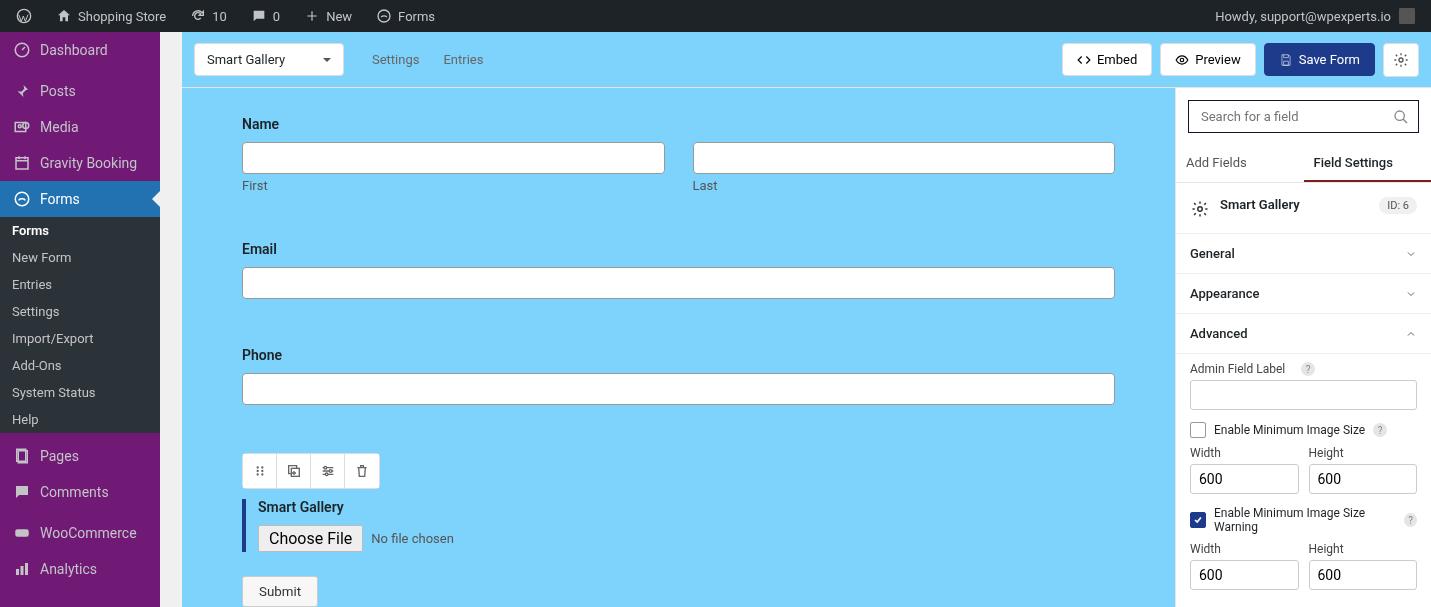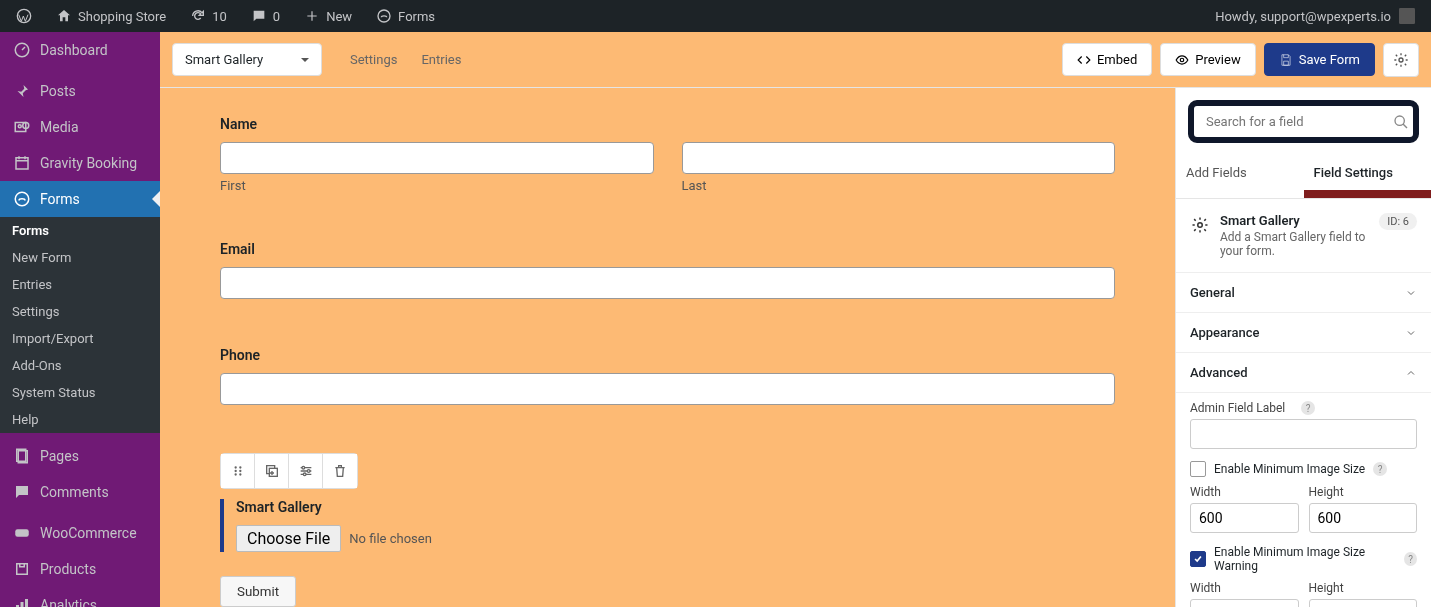--- a/index.html
+++ b/index.html
@@ -20,21 +20,21 @@
 .sidebar-item { display: flex; align-items: center; gap: 8px; padding: 8px 12px; cursor: pointer; font-size: 14px; position: relative; }
 .sidebar-item.active { background: #2271b1; color: #fff; }
 .sidebar-item.active::after { content: ''; position: absolute; right: 0; top: 50%; transform: translateY(-50%); border: 8px solid transparent; border-right-color: #f0f0f1; }
 .sidebar-icon { width: 20px; height: 20px; display: inline-flex; align-items: center; justify-content: center; }
 .sidebar-submenu { background: #2c3338; }
 .sidebar-subitem { padding: 6px 12px; font-size: 13px; color: #c3c4c7; cursor: pointer; }
 .sidebar-subitem.active { color: #fff; font-weight: 600; }
 .sidebar-sep { height: 5px; }
 
 
-.main { flex: 1; display: flex; flex-direction: column; background: #fdba74; }
+.main { flex: 1; display: flex; flex-direction: column; background: #7dd3fc; margin-left: 22px; }
 
 
 .toolbar { height: 56px; border-bottom: 1px solid #e5e5e5; display: flex; align-items: center; padding: 0 12px; gap: 12px; }
 .form-select { border: 1px solid #ddd; border-radius: 4px; padding: 8px 32px 8px 12px; background: #fff; cursor: pointer; display: flex; align-items: center; gap: 8px; min-width: 150px; position: relative; }
 .form-select::after { content: ''; position: absolute; right: 12px; border: 4px solid transparent; border-top-color: #555; top: 50%; transform: translateY(-25%); }
 .toolbar-links { display: flex; gap: 24px; margin-left: 16px; }
 .toolbar-link { color: #666; cursor: pointer; }
 .toolbar-right { margin-left: auto; display: flex; gap: 8px; align-items: center; }
 .btn { border: 1px solid #ddd; background: #fff; border-radius: 4px; padding: 8px 14px; display: flex; align-items: center; gap: 6px; cursor: pointer; font-size: 13px; }
 .btn-primary { background: #1e3a8a; color: #fff; border-color: #1e3a8a; }
@@ -59,25 +59,25 @@
 .file-text { color: #555; }
 
 .selected-field-wrap { border-left: 4px solid #1e3a8a; padding-left: 12px;}
 
 .submit-btn { border: 1px solid #ccc; background: #f7f7f7; padding: 7px 16px; border-radius: 3px; margin-top: 24px; cursor: pointer; color:#333;}
 
 
 .right-panel { width: 256px; border-left: 1px solid #e5e5e5; overflow-y: auto; background: #fff; }
 .search-wrap { padding: 12px; }
 .search-box { position: relative; }
-.search-input { width: 100%; border: 6px solid #0f172a; border-radius: 9px; padding: 8px 49px 8px 12px; font-size: 13px; }
+.search-input { width: 100%; border: 1px solid #0f172a; border-radius: 0; padding: 8px 49px 8px 12px; font-size: 13px; }
 .search-icon-wrap { position: absolute; right: 10px; top: 50%; transform: translateY(-50%); color: #888; }
 .panel-tabs { display: flex; border-bottom: 1px solid #e5e5e5; }
 .panel-tab { flex: 1; text-align: left; padding: 10px; cursor: pointer; color: #555; }
-.panel-tab.active { border-bottom: 8px solid #7f1d1d; color: #1d2327; font-weight: 500; }
+.panel-tab.active { border-bottom: 2px solid #7f1d1d; color: #1d2327; font-weight: 500; }
 
 .field-header { display: flex; gap: 10px; padding: 14px 14px; border-bottom: 1px solid #eee; align-items: flex-start; }
 .field-header-icon { width: 20px; height: 20px; display:flex; align-items:center; justify-content:center; flex-shrink:0; margin-top:2px;}
 .field-header-title { font-weight: 600; font-size: 13px; }
 .field-header-desc { color: #666; font-size: 12px; margin-top: 2px; }
 .id-badge { margin-left: auto; background: #f0f0f0; border-radius: 10px; padding: 2px 8px; font-size: 11px; color: #555; flex-shrink: 0; }
 
 .accordion { border-bottom: 1px solid #eee; padding: 12px 14px; display: flex; justify-content: space-between; align-items: center; cursor: pointer; font-size: 13px; font-weight: 500; }
 .chev { width: 12px; height: 12px; }
 
@@ -236,29 +236,20 @@
       <span>Comments</span>
     </div>
     <div class="sidebar-sep"></div>
     <div class="sidebar-item">
       <span class="sidebar-icon">
           <svg width="18" height="18" viewBox="0 0 24 24" fill="currentColor">
             <rect x="3" y="7" width="18" height="10" rx="3"></rect>
           </svg>
         </span>
       <span>WooCommerce</span>
-    </div>
-    <div class="sidebar-item">
-      <span class="sidebar-icon">
-          <svg width="18" height="18" viewBox="0 0 24 24" fill="none" stroke="currentColor" stroke-width="2">
-            <rect x="5" y="5" width="14" height="14"></rect>
-            <path d="M9 5v4h6V5"></path>
-          </svg>
-        </span>
-      <span>Products</span>
     </div>
     <div class="sidebar-item">
       <span class="sidebar-icon">
           <svg width="18" height="18" viewBox="0 0 24 24" fill="currentColor">
             <rect x="4" y="12" width="4" height="8"></rect>
             <rect x="10" y="8" width="4" height="12"></rect>
             <rect x="16" y="4" width="4" height="16"></rect>
           </svg>
         </span>
       <span>Analytics</span>
@@ -400,21 +391,20 @@
 
         <div class="field-header">
           <span class="field-header-icon">
               <svg width="18" height="18" viewBox="0 0 24 24" fill="none" stroke="#333" stroke-width="2">
                 <circle cx="12" cy="12" r="3"></circle>
                 <path d="M12 2v3M12 19v3M4.2 4.2l2.1 2.1M17.7 17.7l2.1 2.1M2 12h3M19 12h3M4.2 19.8l2.1-2.1M17.7 6.3l2.1-2.1"></path>
               </svg>
             </span>
           <div>
             <div class="field-header-title">Smart Gallery</div>
-            <div class="field-header-desc">Add a Smart Gallery field to your form.</div>
           </div>
           <span class="id-badge">ID: 6</span>
         </div>
 
         <div class="accordion">
           <span>General</span>
           <span class="chev">
               <svg width="12" height="12" viewBox="0 0 24 24" fill="none" stroke="#666" stroke-width="2">
                 <path d="M6 9l6 6 6-6"></path>
               </svg>

